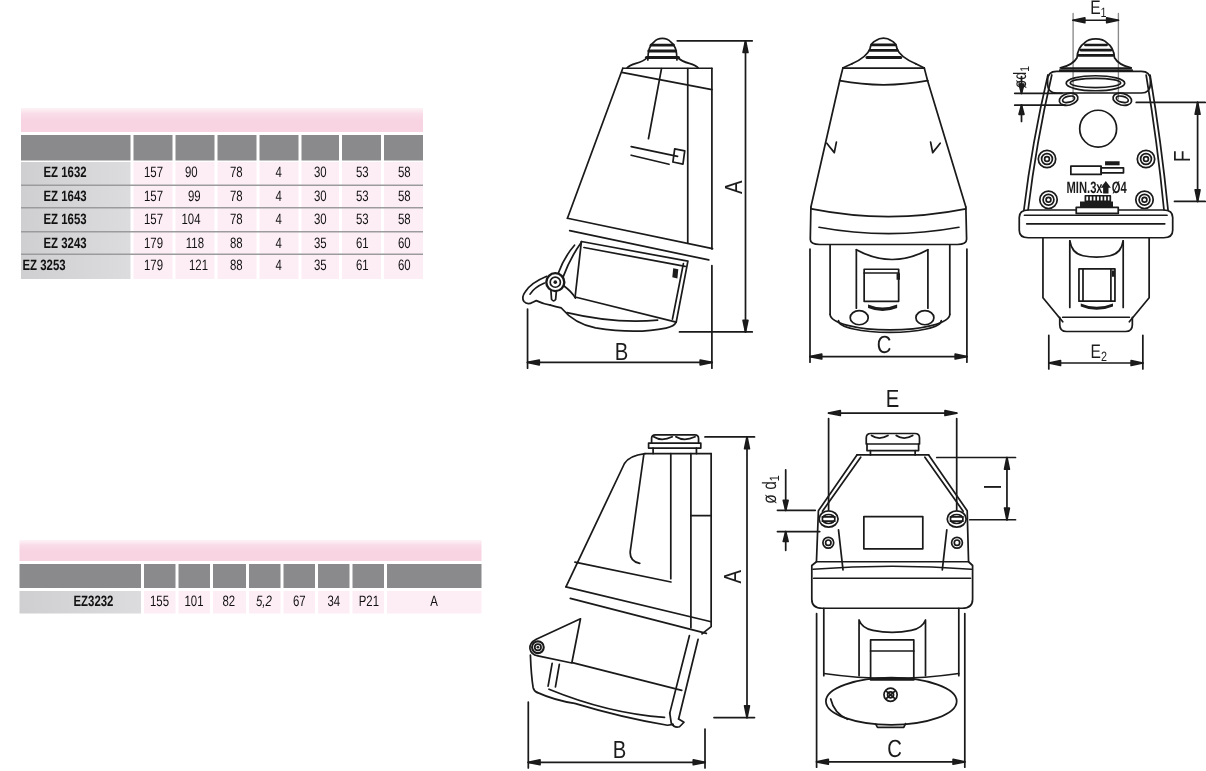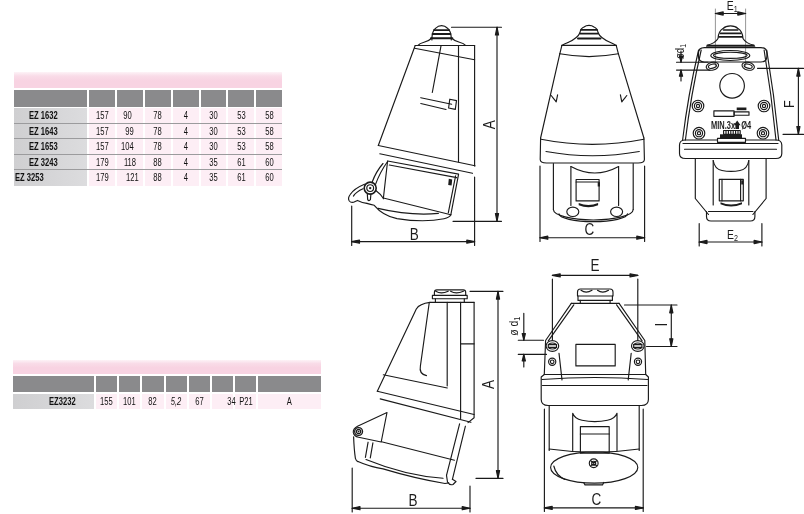--- a/index.html
+++ b/index.html
@@ -108,21 +108,21 @@
 <div class="abs" style="left:212px;top:394px;width:21.2px;height:15px;background:#fdeef5;"></div>
 <div class="abs" style="left:235.2px;top:394px;width:21.2px;height:15px;background:#fdeef5;"></div>
 <div class="abs" style="left:258.4px;top:394px;width:62.6px;height:15px;background:#fdeef5;"></div>
 
 <div class="cell model" style="left:18px;top:394px;margin-left:20px;"><span class="condL">EZ3232</span></div>
 <div class="cell num" style="left:96px;top:394px;width:21.2px;"><span class="cond">155</span></div>
 <div class="cell num" style="left:119.2px;top:394px;width:21.2px;"><span class="cond">101</span></div>
 <div class="cell num" style="left:142.4px;top:394px;width:21.2px;"><span class="cond">82</span></div>
 <div class="cell num" style="left:165.6px;top:394px;width:21.2px;font-style:italic;"><span class="cond">5,2</span></div>
 <div class="cell num" style="left:188.8px;top:394px;width:21.2px;"><span class="cond">67</span></div>
-<div class="cell num" style="left:212px;top:394px;width:40px;"><span class="cond">34</span></div>
+<div class="cell num" style="left:212px;top:394px;width:22px;"><span class="cond">34</span></div>
 <div class="cell num" style="left:235.2px;top:394px;width:21.2px;"><span class="cond">P21</span></div>
 <div class="cell num" style="left:258.4px;top:394px;width:62.6px;"><span class="cond">A</span></div>
 
 <svg class="abs" style="left:0;top:0;" width="804" height="514" viewBox="0 0 804 514" fill="none" stroke="#1a1a1a" stroke-width="1.15" stroke-linecap="round" stroke-linejoin="round">
 
 <g>
 
   <g>
     <path d="M431.9,40 Q431.9,30.5 436,28 Q438,25.6 441.6,25.6 Q445,25.6 447.2,28 Q451.3,30.5 451.3,40"></path>
     <path d="M434,30.1 L449,30.1" stroke-width="1.8"></path>

